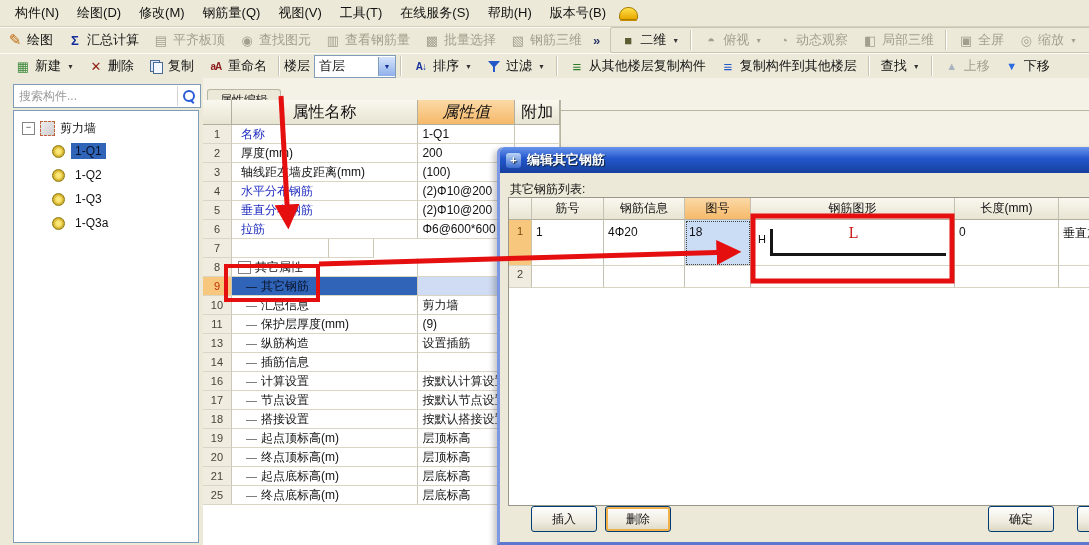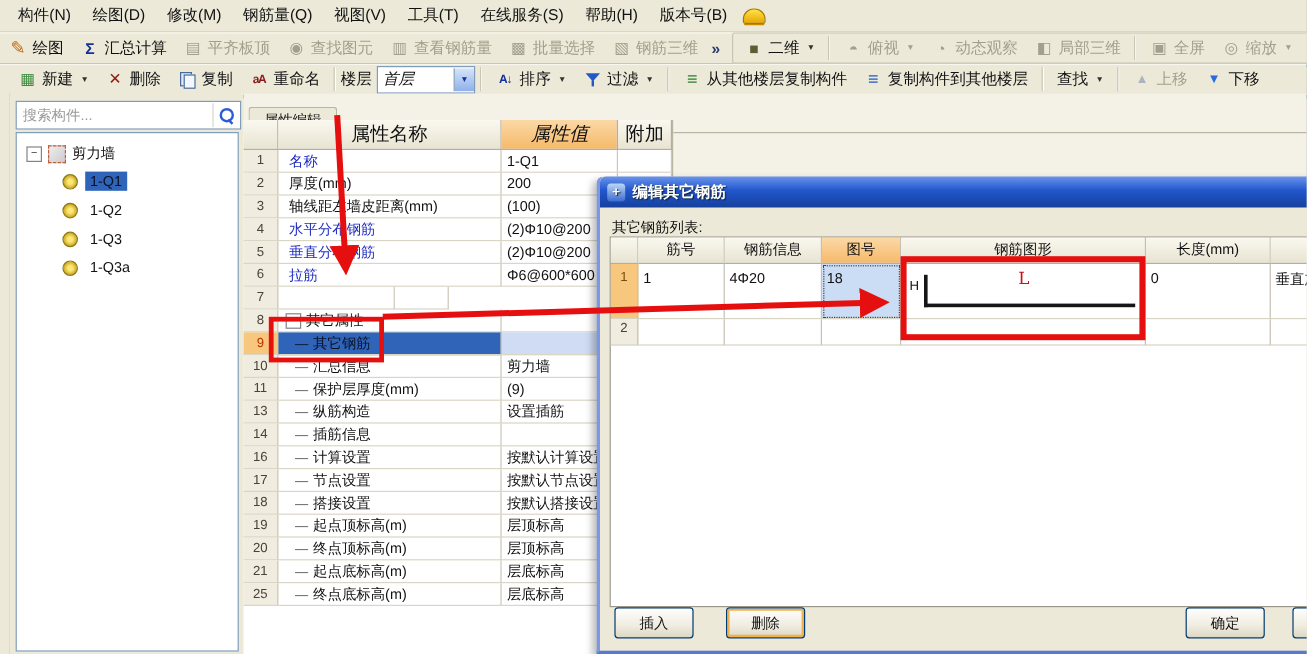--- a/index.html
+++ b/index.html
@@ -47,21 +47,21 @@
   .ic-filter{position:relative;}
   .ic-filter:before{content:"";position:absolute;left:2px;top:3px;border-left:6px solid transparent;border-right:6px solid transparent;border-top:7px solid #2458c8;}
   .ic-filter:after{content:"";position:absolute;left:7px;top:9px;width:2px;height:5px;background:#2458c8;}
   .ic-layers-g:before{content:"≡";color:#2d7d2d;font-weight:bold;font-size:15px;}
   .ic-layers-b:before{content:"≡";color:#2458c8;font-weight:bold;font-size:15px;}
   .ic-up:before{content:"▲";color:#aab4c0;font-size:11px;}
   .ic-down:before{content:"▼";color:#2b6be0;font-size:11px;}
   .chev{color:#2a3a6a;font-weight:bold;padding:0 4px;}
   .grp{display:inline-flex;align-items:center;border:1px solid #c9c5b2;border-radius:2px;margin-left:6px;padding:0 2px;height:24px;background:#ece9d8;}
   .combo{display:inline-flex;align-items:center;width:80px;height:21px;border:1px solid #7f9db9;background:#fff;margin-left:4px;}
-  .combo .cval{flex:1;padding-left:4px;font-style:italic;}
+  .combo .cval{flex:1;padding-left:4px;}
   .combo-btn{width:16px;height:19px;background:linear-gradient(#d6e4fb,#8fb0ea);border-left:1px solid #7f9db9;
              display:flex;align-items:center;justify-content:center;font-size:7px;color:#15309c;}
 
   
   .left-strip{position:absolute;left:0;top:78px;bottom:0;width:8px;background:#ece9d8;border-right:1px solid #b9b5a2;}
   .sidebar{position:absolute;left:8px;top:78px;bottom:0;width:195px;background:#ece9d8;}
   .searchbox{position:absolute;left:5px;top:6px;width:186px;height:22px;background:#fff;border:1px solid #7f9db9;display:flex;align-items:center;}
   .searchbox input{flex:1;border:none;outline:none;height:18px;padding-left:5px;font:12px "Liberation Sans",sans-serif;color:#333;min-width:0;background:transparent;}
   .searchbox input::placeholder{color:#9a9a9a;}
   .mag{position:relative;width:22px;height:20px;flex:none;border-left:1px solid #d5d5d5;}
@@ -132,21 +132,21 @@
   .drow2 .dc0{background:#f0ece0;color:#4a4238;text-align:center;padding-left:0;font-size:11px;}
   .cell-sel{background:#cbdcf5;outline:1px dotted #444;outline-offset:-2px;}
   .shape{position:relative;padding:0 !important;}
   .shape .sh-h{position:absolute;left:7px;top:13px;font-size:11px;color:#111;}
   .shape .sh-v{position:absolute;left:19px;top:9px;width:3px;height:27px;background:#161616;}
   .shape .sh-hz{position:absolute;left:19px;top:33px;width:176px;height:3px;background:#161616;}
   .shape .sh-l{position:absolute;left:48%;top:5px;color:#cc1111;font-family:"DejaVu Serif","Liberation Serif",serif;font-size:14px;}
   .dlg-btn{position:absolute;height:24px;width:64px;border:1px solid #003c74;border-radius:3px;
            background:linear-gradient(#fefefe,#f0ece0 60%,#ddd8c4);font-size:12px;
            display:flex;align-items:center;justify-content:center;}
-  .btn-insert{left:12px;bottom:10px;text-align:right;}
+  .btn-insert{left:31px;bottom:10px;text-align:right;}
   .btn-delete{left:105px;bottom:10px;box-shadow:inset 0 0 0 2px #f2b04a;}
   .btn-ok{left:488px;bottom:10px;}
   .btn-cut{left:577px;bottom:10px;width:70px;}
 
   
   .ann{position:absolute;left:0;top:0;z-index:90;pointer-events:none;}
 </style>
 </head>
 <body>
 

